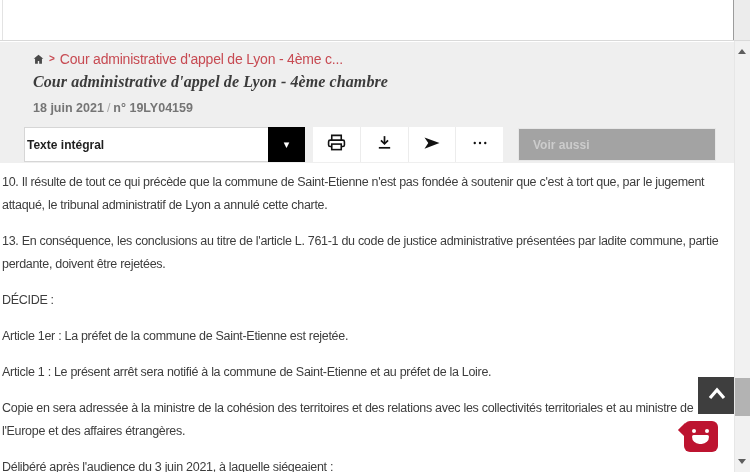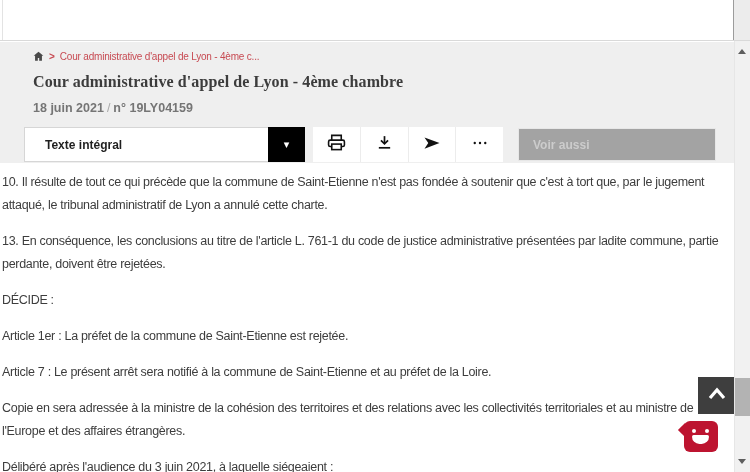--- a/index.html
+++ b/index.html
@@ -12,31 +12,31 @@
   .top-strip-left-line{position:absolute;left:2px;top:0;width:1px;height:40px;background:#e3e3e3;}
   .top-strip-right-line{position:absolute;left:733px;top:0;width:1px;height:40px;background:#9c9c9c;}
   .top-strip-right-fill{position:absolute;left:734px;top:0;width:16px;height:40px;background:#ececec;}
 
   
   .header{position:absolute;top:42px;left:0;width:735px;height:121px;background:#efefef;}
 
   .breadcrumb{position:absolute;left:33px;top:9px;display:flex;align-items:center;gap:5px;}
   .crumb-home{display:flex;align-items:center;cursor:pointer;}
   .crumb-sep{color:#c74a52;font-size:10px;font-weight:bold;line-height:1;}
-  .crumb-link{color:#c74a52;font-size:10px;cursor:pointer;letter-spacing:-0.2px;}
+  .crumb-link{color:#c74a52;font-size:14px;cursor:pointer;letter-spacing:-0.2px;}
 
   .title{position:absolute;left:33px;top:31px;font-family:"Liberation Serif",serif;
-         font-weight:bold;font-size:16px;color:#3c3c3c;letter-spacing:0.1px;}
+         font-weight:bold;font-size:16px;color:#3c3c3c;letter-spacing:0.1px;font-style:italic;}
   .dateline{position:absolute;left:33px;top:59px;font-size:12.5px;font-weight:bold;color:#757575;}
   .dateline .sep{color:#a9a9a9;font-weight:normal;padding:0 3px;}
 
   
   .select{position:absolute;left:24px;top:85px;width:281px;height:35px;background:#fff;
           border:1px solid #d6d6d6;box-sizing:border-box;display:flex;align-items:center;cursor:pointer;}
-  .select-label{padding-left:20px;font-size:12px;font-weight:bold;color:#1f1f1f;}
+  .select-label{padding-left:2px;font-size:12px;font-weight:bold;color:#1f1f1f;}
   .select-caret-box{position:absolute;right:-1px;top:-1px;width:37px;height:35px;background:#000;
           display:flex;align-items:center;justify-content:center;}
   .select-caret{color:#fff;font-size:11px;line-height:1;}
 
   .actions{position:absolute;left:313px;top:85px;width:190px;height:35px;background:#fff;display:flex;}
   .action-btn{flex:1;display:flex;align-items:center;justify-content:center;
               border-right:1px solid #ececec;cursor:pointer;background:#fff;}
   .action-btn:last-child{border-right:none;}
 
   .see-also{position:absolute;left:518px;top:86px;width:198px;height:33px;background:#a3a3a3;
@@ -144,21 +144,21 @@
     </div>
 
     <input class="see-also" type="text" value="" placeholder="Voir aussi" style="">
   </div>
 
   <div class="doc">
       <p class="para">10. Il résulte de tout ce qui précède que la commune de Saint-Etienne n'est pas fondée à soutenir que c'est à tort que, par le jugement attaqué, le tribunal administratif de Lyon a annulé cette charte.</p>
       <p class="para">13. En conséquence, les conclusions au titre de l'article L. 761-1 du code de justice administrative présentées par ladite commune, partie perdante, doivent être rejetées.</p>
       <p class="para">DÉCIDE :</p>
       <p class="para">Article 1er : La préfet de la commune de Saint-Etienne est rejetée.</p>
-      <p class="para">Article 7 : Le présent arrêt sera notifié à la commune de Saint-Etienne et au préfet de la Loire.</p>
+      <p class="para">Article 1 : Le présent arrêt sera notifié à la commune de Saint-Etienne et au préfet de la Loire.</p>
       <p class="para">Copie en sera adressée à la ministre de la cohésion des territoires et des relations avec les collectivités territoriales et au ministre de l'Europe et des affaires étrangères.</p>
       <p class="para">Délibéré après l'audience du 3 juin 2021, à laquelle siégeaient :</p>
     </div>
 
   <div class="scroll-top">
     <span>
       <svg width="22" height="15" viewBox="0 0 22 15">
           <polyline points="4,12 11,4 18,12" fill="none" stroke="#fff" stroke-width="3.2"></polyline>
         </svg>
     </span>

